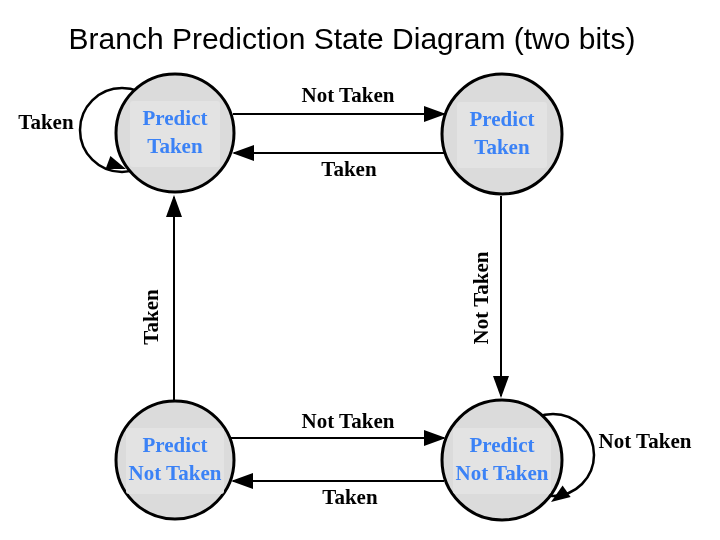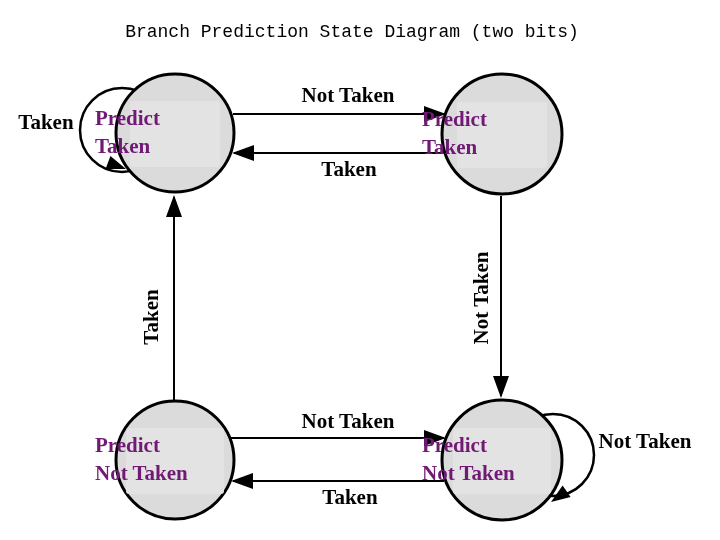--- a/index.html
+++ b/index.html
@@ -7,22 +7,22 @@
     position:relative;
     width:720px;height:540px;
     background:#ffffff;
     overflow:hidden;
     font-family:"Liberation Serif", serif;
   }
   .title{
     position:absolute;
     left:0;right:16px;top:22px;
     text-align:center;
-    font-family:Liberation Mono, monospace;
-    font-size:18px;
+    font-family:Liberation Sans, sans-serif;
+    font-size:30px;
     color:#000;
     letter-spacing:0px;
   }
   svg.diagram{position:absolute;left:0;top:0;}
   .lbl{
     position:absolute;
     font-weight:bold;
     font-size:21px;
     color:#000;
     text-align:center;
@@ -30,21 +30,22 @@
   }
   .lbl.vert{
     transform:translate(-50%,-50%) rotate(-90deg);
   }
   .state-label{
     position:absolute;
     width:160px;
     font-weight:bold;
     font-size:21px;
     line-height:28px;
-    color:#701a75;
+    color:#3b82f6;
+    text-align:center;
   }
   .state-label span{display:block;}
 </style>
 </head>
 <body>
 
 <div class="stage">
 
   <div class="title">Branch Prediction State Diagram (two bits)</div>
 

